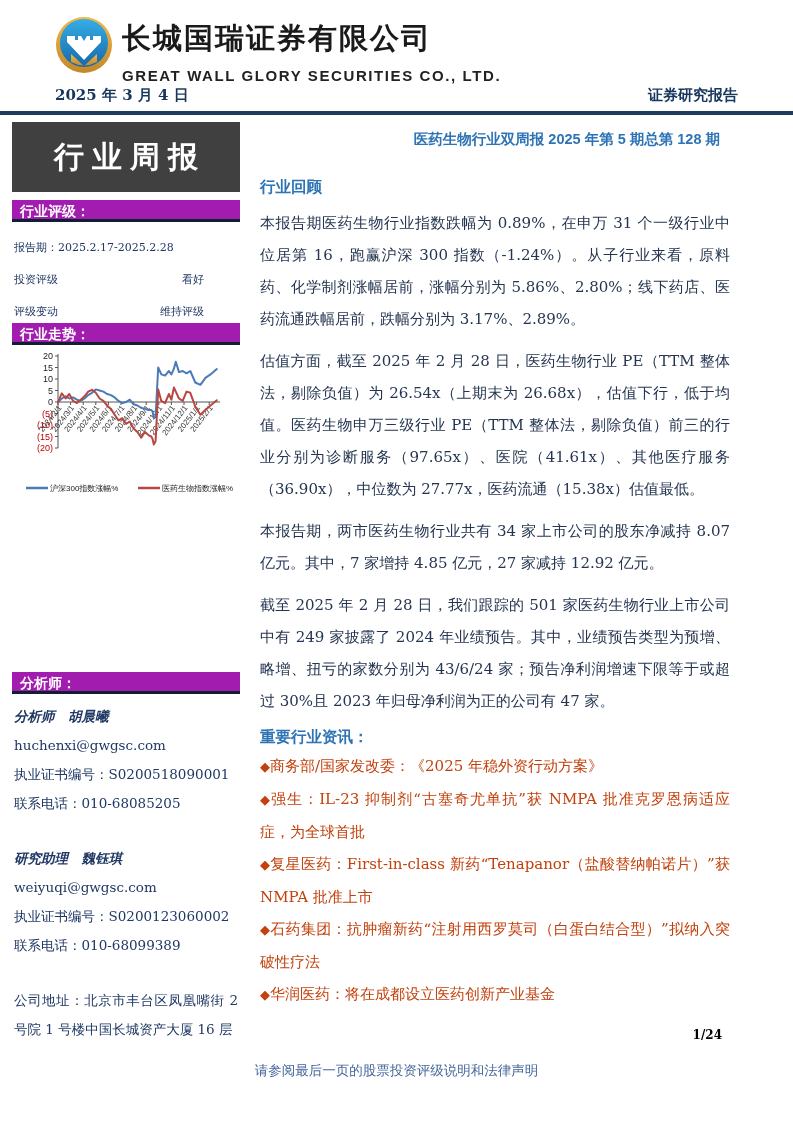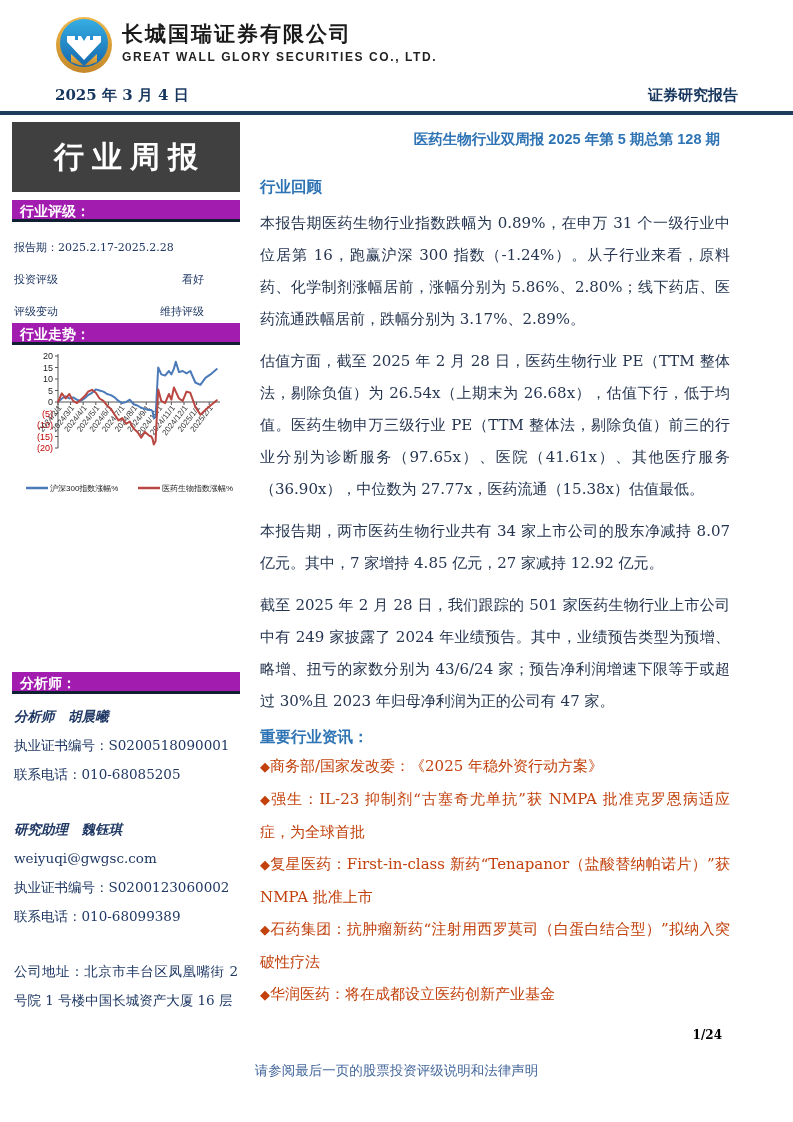--- a/index.html
+++ b/index.html
@@ -3,23 +3,23 @@
 <meta charset="utf-8">
 <style>
   html,body{margin:0;padding:0;background:#fff;}
   .page{position:relative;width:793px;height:1122px;background:#fff;overflow:hidden;
         font-family:"DejaVu Serif","Liberation Serif",serif;color:#253550;}
 
   
   .logo-wrap{position:absolute;left:55px;top:16px;width:58px;height:58px;}
   .brand{position:absolute;left:122px;top:21px;}
   .brand-cn{font-family:"Liberation Sans","DejaVu Sans",sans-serif;font-weight:bold;
-            font-size:21px;letter-spacing:2px;color:#1a1a1a;line-height:1.2;}
+            font-size:29px;letter-spacing:2px;color:#1a1a1a;line-height:1.2;}
   .brand-en{font-family:"Liberation Sans","DejaVu Sans",sans-serif;font-weight:bold;
-            font-size:12px;letter-spacing:1.6px;color:#222;margin-top:4px;}
+            font-size:15px;letter-spacing:1.6px;color:#222;margin-top:11px;}
   .date-row{position:absolute;left:55px;top:86px;width:683px;display:flex;
             justify-content:space-between;font-weight:bold;font-size:15px;color:#17365D;}
   .divider{position:absolute;left:0;top:111px;width:793px;height:4px;background:#1e3c5c;}
 
   
   .banner{position:absolute;left:12px;top:122px;width:228px;height:70px;background:#404040;
           color:#fff;display:flex;align-items:center;justify-content:center;
           font-family:"Liberation Sans","DejaVu Sans",sans-serif;
           font-size:30px;font-weight:bold;letter-spacing:8px;text-indent:8px;}
   .side-heading{position:absolute;left:12px;width:228px;height:22px;background:#a21caf;
@@ -167,20 +167,21 @@
         <line x1="126" y1="138" x2="148" y2="138" stroke="#b94641" stroke-width="2.5"></line>
         <text x="150" y="141" font-size="8" fill="#222" font-family="Liberation Sans, sans-serif">医药生物指数涨幅%</text>
       </svg>
   </div>
 
   <div class="side-heading" id="analyst-bar">分析师：</div>
   <div class="analyst-area">
     <div id="analyst-blocks">
         <div class="analyst-block">
           <div class="analyst-name">分析师　胡晨曦</div>
+          <div>huchenxi@gwgsc.com</div>
           <div>执业证书编号：S0200518090001</div>
           <div>联系电话：010-68085205</div>
         </div>
         <div class="analyst-block">
           <div class="analyst-name">研究助理　魏钰琪</div>
           <div>weiyuqi@gwgsc.com</div>
           <div>执业证书编号：S0200123060002</div>
           <div>联系电话：010-68099389</div>
         </div>
       </div>

